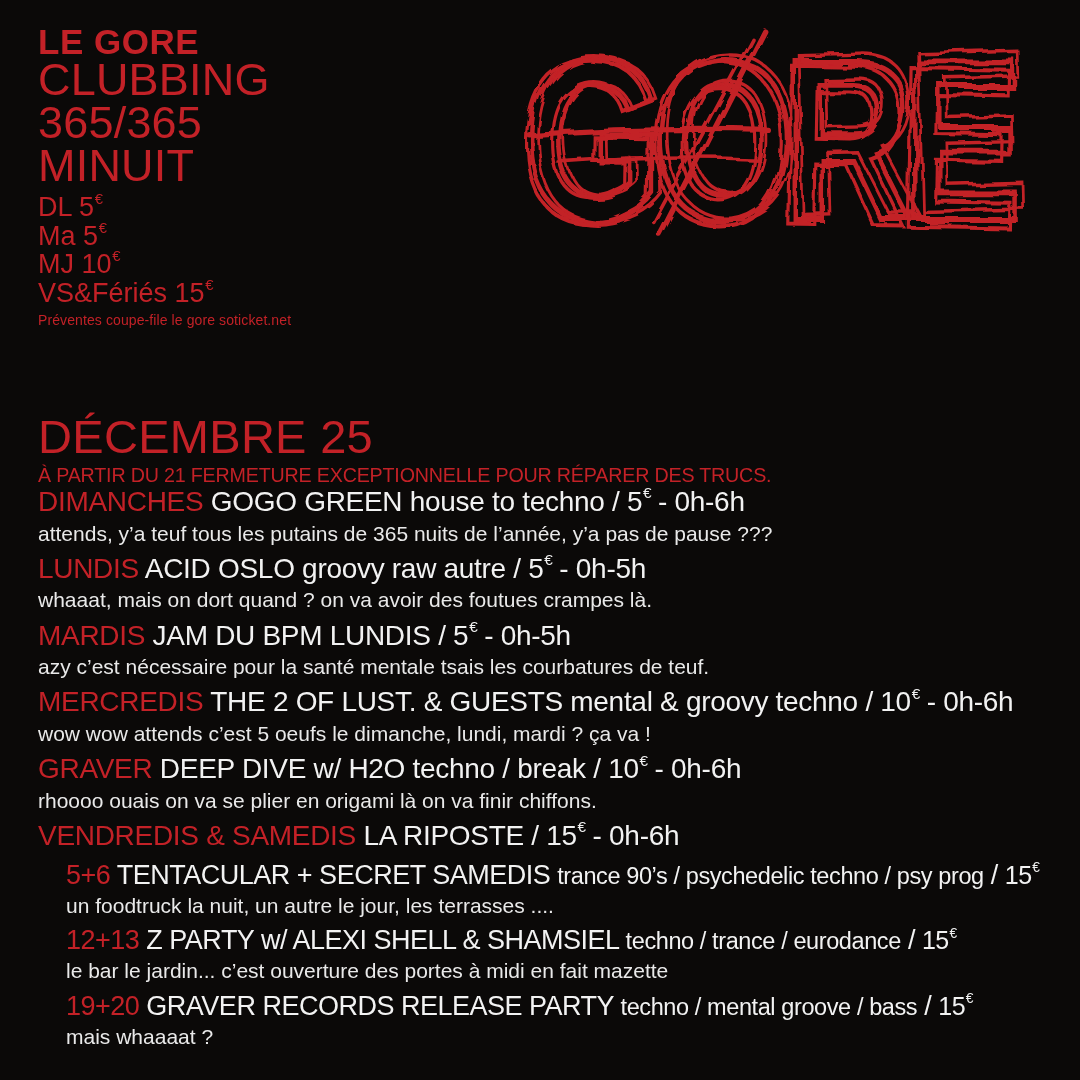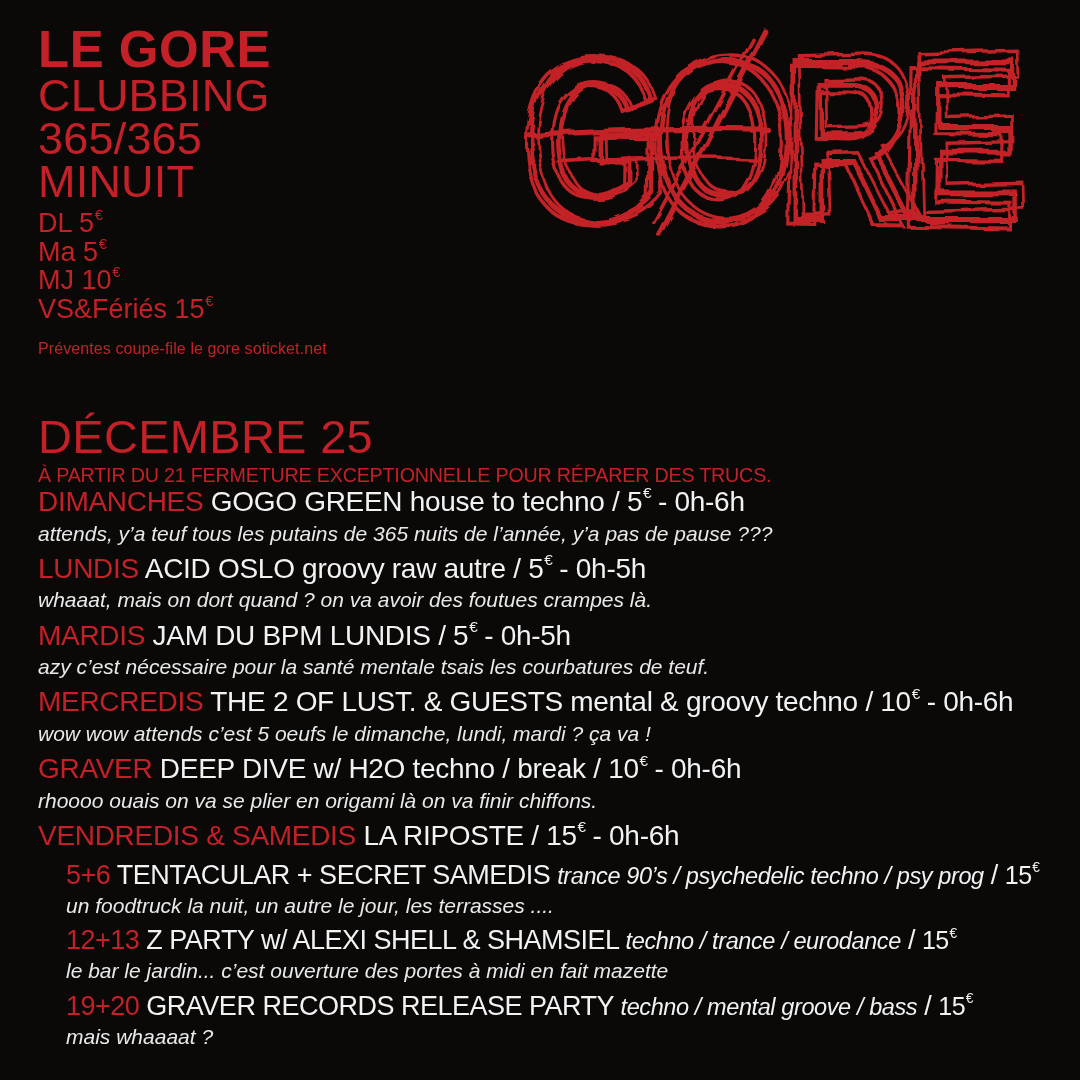--- a/index.html
+++ b/index.html
@@ -7,42 +7,42 @@
     --white:#f2f2f2;
     --bg:#0b0908;
   }
   html,body{margin:0;padding:0;background:#000;}
   .poster{
     position:relative;width:1080px;height:1080px;background:var(--bg);
     font-family:"Liberation Sans",sans-serif;color:var(--white);overflow:hidden;
   }
   
   .club-info{position:absolute;left:38px;top:24px;color:var(--red);}
-  .club-title{font-size:51px;font-weight:bold;margin:0;line-height:1.0;letter-spacing:0.5px;}
+  .club-title{font-size:35px;font-weight:bold;margin:0;line-height:1.0;letter-spacing:0.5px;}
   .club-line{font-size:45px;font-weight:400;line-height:0.95;letter-spacing:0.2px;}
   .prices{list-style:none;margin:6px 0 0 0;padding:0;}
   .price-row{font-size:27px;line-height:1.06;font-weight:400;}
   sup.euro{font-size:0.55em;position:relative;top:-0.15em;left:0.05em;}
-  .presale{font-size:16px;margin-top:16px;letter-spacing:0.1px;}
+  .presale{font-size:14px;margin-top:4px;letter-spacing:0.1px;}
   
   .logo{position:absolute;left:523px;top:20px;width:505px;height:228px;}
   .logo svg{width:100%;height:100%;overflow:visible;}
   
   .month{position:absolute;left:38px;top:413px;color:var(--red);}
   .month-title{font-size:47px;font-weight:400;margin:0;line-height:1.0;letter-spacing:0.3px;}
   .notice{font-size:20.5px;margin-top:3px;letter-spacing:-0.2px;transform:scaleX(0.96);transform-origin:left center;white-space:nowrap;}
   
   .events{position:absolute;left:38px;top:485px;width:1038px;}
   .event{margin-bottom:6px;}
   .event-line{font-size:28px;line-height:1.2;white-space:nowrap;letter-spacing:-0.3px;color:var(--white);}
   .ev-day{color:var(--red);}
-  .event-comment{font-style:italic;font-size:21px;line-height:1.2;color:#e9e9e9;margin-top:2px;}
+  .event-comment{font-size:21px;line-height:1.2;color:#e9e9e9;margin-top:2px;}
   .event.sub{margin-left:28px;}
   .event.sub .event-line{font-size:27px;letter-spacing:-0.5px;}
-  .event.sub .ev-genre{font-size:23.5px;letter-spacing:-0.4px;font-style:italic;}
+  .event.sub .ev-genre{font-size:23.5px;letter-spacing:-0.4px;}
   .event.sub .ev-price{font-size:25px;}
 </style>
 </head>
 <body>
 
 <div class="poster">
 
   <header class="club-info">
     <h1 class="club-title">LE GORE</h1>
     <div class="club-line">CLUBBING</div>

